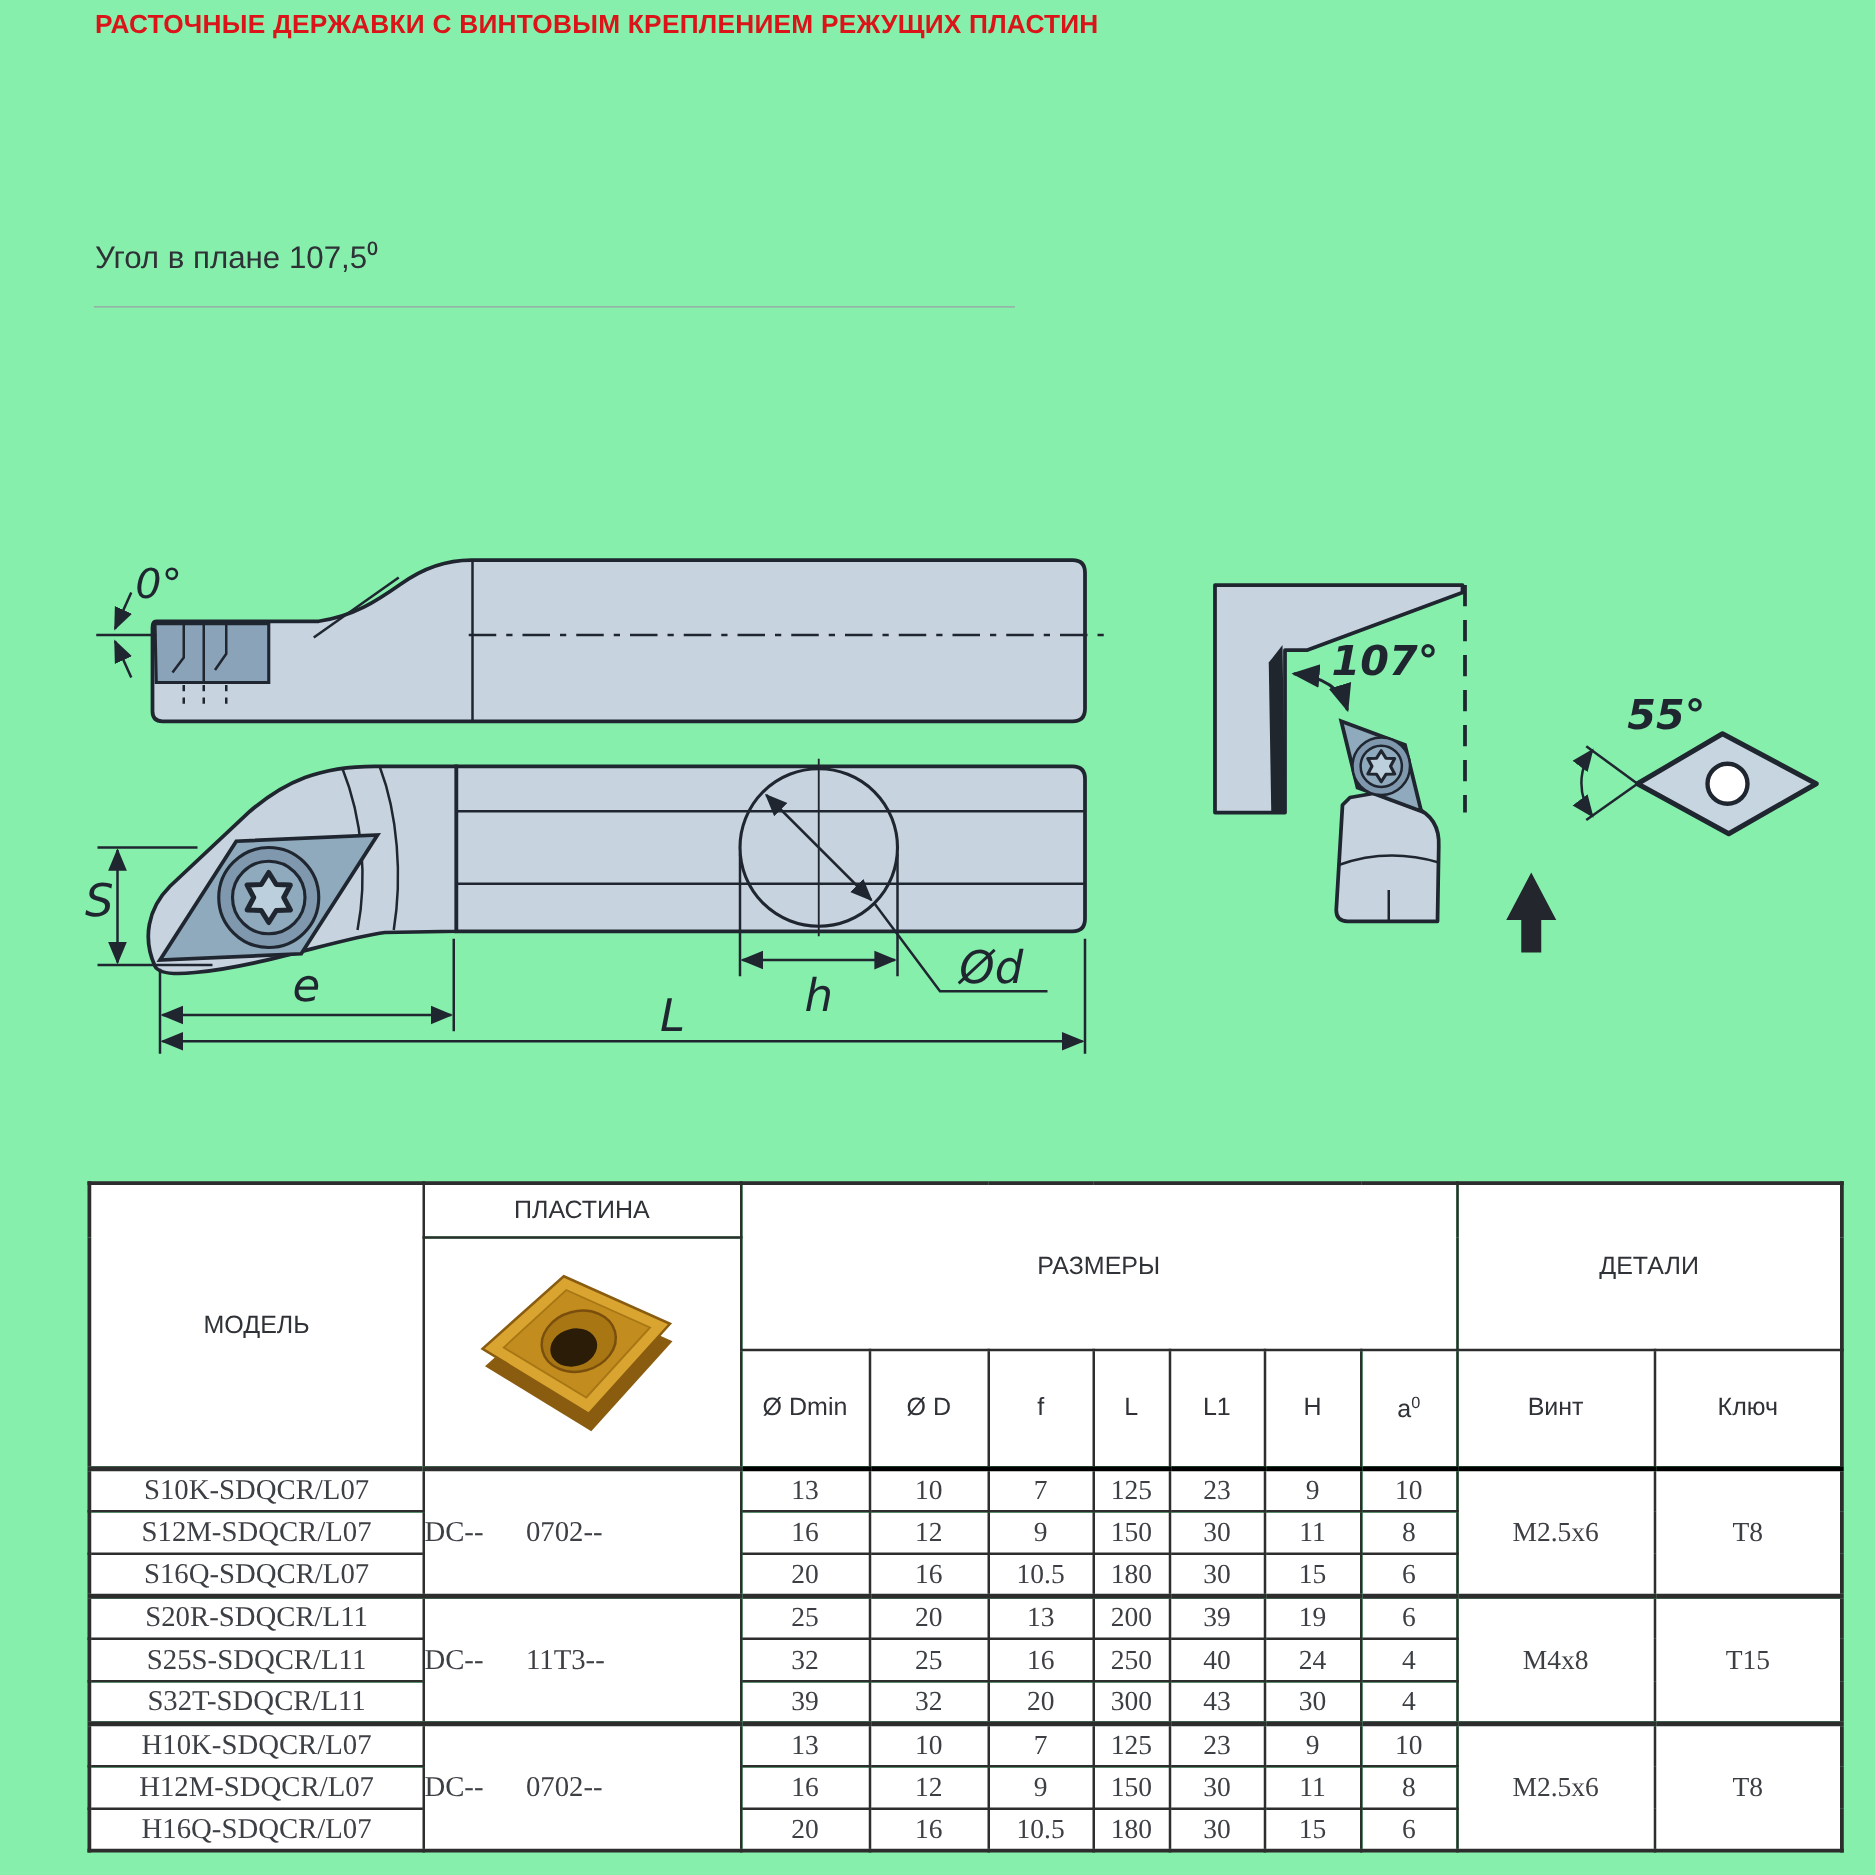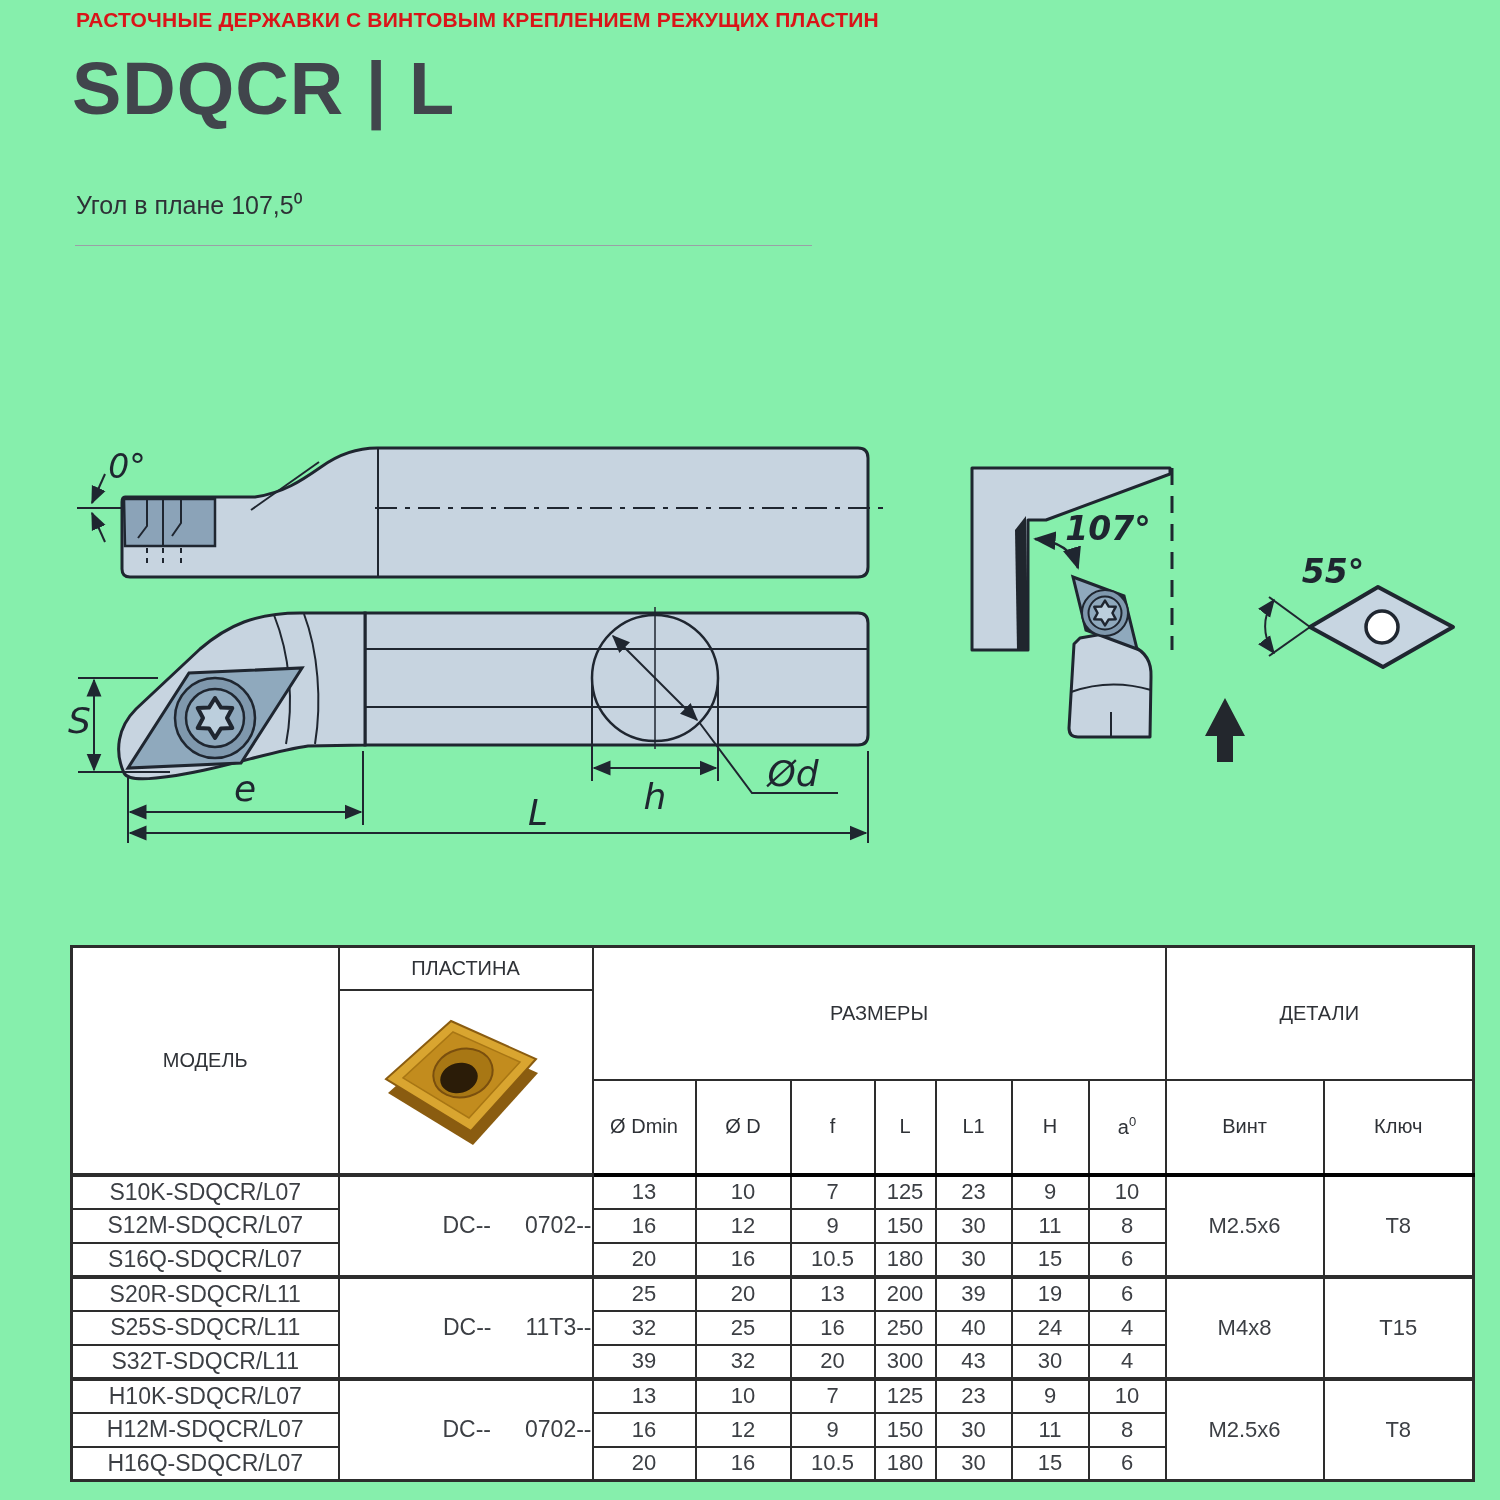--- a/index.html
+++ b/index.html
@@ -21,42 +21,41 @@
   table.spec{position:absolute;left:70px;top:945px;border-collapse:collapse;table-layout:fixed;
     font-size:22px;color:#3c3f44;}
   table.spec th,table.spec td{border:2px solid #2d2d2d;text-align:center;vertical-align:middle;padding:0;
     overflow:hidden;background:#fff;}
   table.spec{border:3px solid #2d2d2d;}
   table.spec thead th{font-size:20px;font-weight:400;color:#2f3237;}
   table.spec thead th.sub{font-weight:400;font-size:20px;}
   table.spec thead tr.hr3 th{border-bottom:4px solid #000000;}
   table.spec td.plate-img{border-bottom:4px solid #2d2d2d;}
   tr.h1{height:43px;} tr.h2{height:90px;} tr.h3{height:95px;}
-  tr.data{height:34px;}
+  tr.data{height:34px;font-family:Liberation Serif, serif;}
   td.model{font-size:23px;}
   tr.group-start td{border-top:4px solid #2d2d2d;}
   td.plate-code{font-size:23px;}
-  .plate-flex{display:flex;justify-content:flex-end;gap:34px;}
+  .plate-flex{display:flex;justify-content:flex-start;gap:34px;}
   sup{font-size:13px;}
 </style>
 </head>
 <body>
 
 <div id="page">
 
   <svg width="0" height="0" style="position:absolute" aria-hidden="true">
     <defs>
       <marker id="arr" viewBox="0 0 12 12" refX="11" refY="6" markerWidth="9" markerHeight="9" orient="auto-start-reverse">
         <path d="M0,1 L12,6 L0,11 Z" fill="#1f2630"></path>
       </marker>
     </defs>
   </svg>
 
   <div class="kicker">РАСТОЧНЫЕ ДЕРЖАВКИ С ВИНТОВЫМ КРЕПЛЕНИЕМ РЕЖУЩИХ ПЛАСТИН</div>
-  <div class="title">SDQCR | L</div>
   <div class="angle-note">Угол в плане 107,5⁰</div>
   <div class="divider"></div>
 
   <svg class="drw" style="left:75px;top:420px" width="820" height="200" viewBox="0 0 820 200">
     <path d="M 50,77 L 180,77 C 208,73 226,61 246,47 C 264,34 282,28 302,28 L 783,28 Q 793,28 793,38 L 793,147 Q 793,157 783,157 L 55,157 Q 47,157 47,149 L 47,82 Q 47,77 50,77 Z" fill="#c7d4e0" stroke="#1f2630" stroke-width="3"></path>
     <path d="M 49,79 L 140,79 L 140,126 L 50,126 Z" fill="#8ba3b8" stroke="#1f2630" stroke-width="2.5"></path>
     <g stroke="#1f2630" stroke-width="2" fill="none">
       <path d="M 72,79 L 72,106 L 63,118"></path>
       <path d="M 88,79 L 88,126"></path>
       <path d="M 106,79 L 106,103 L 97,116"></path>

